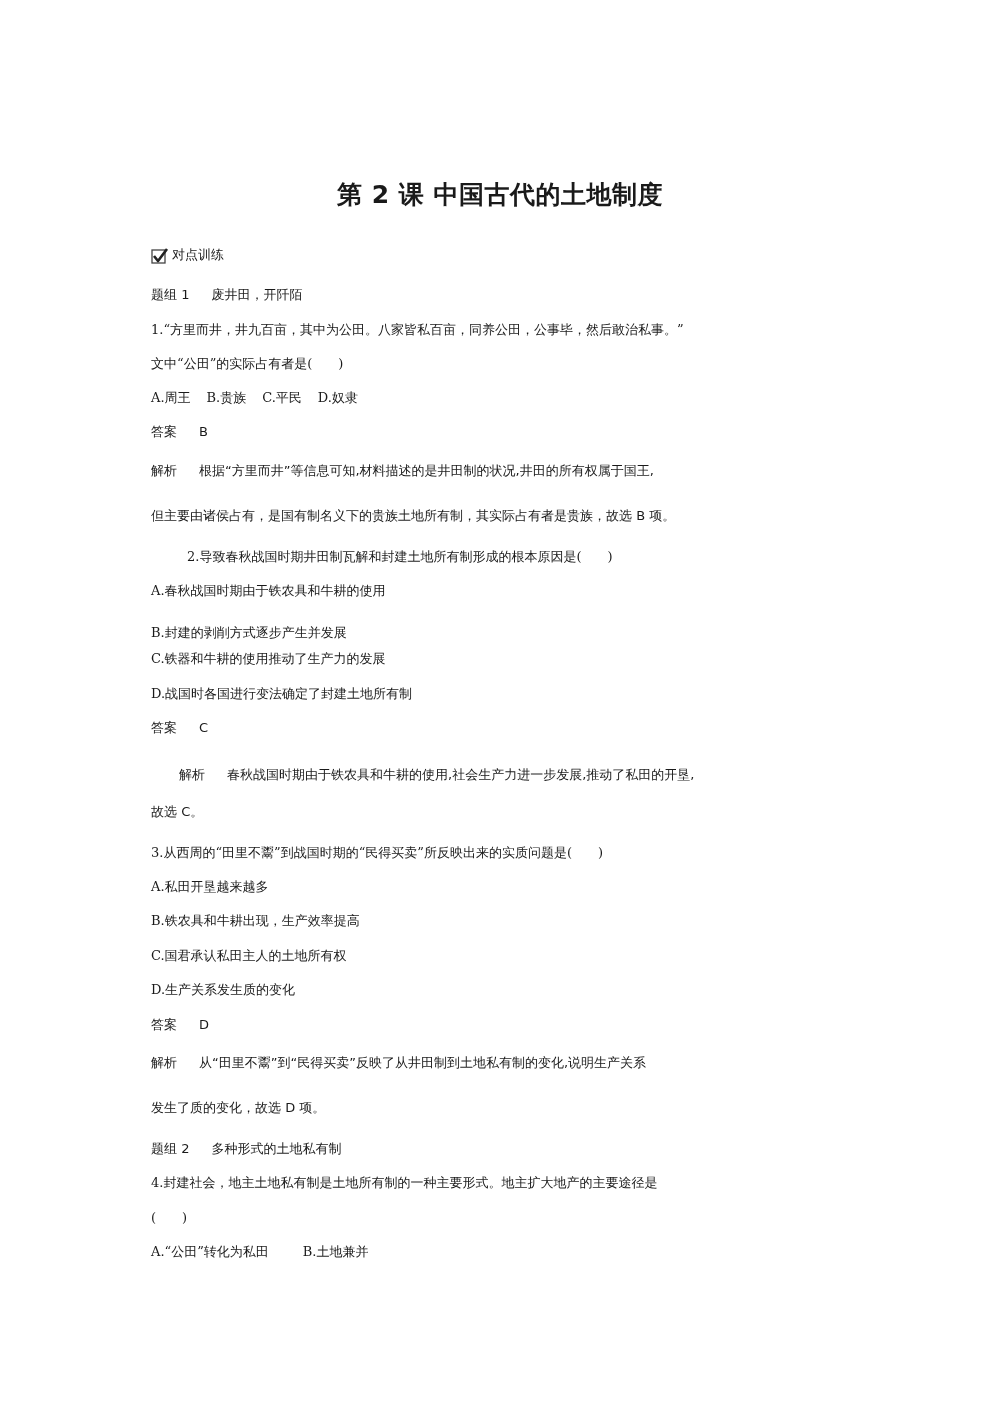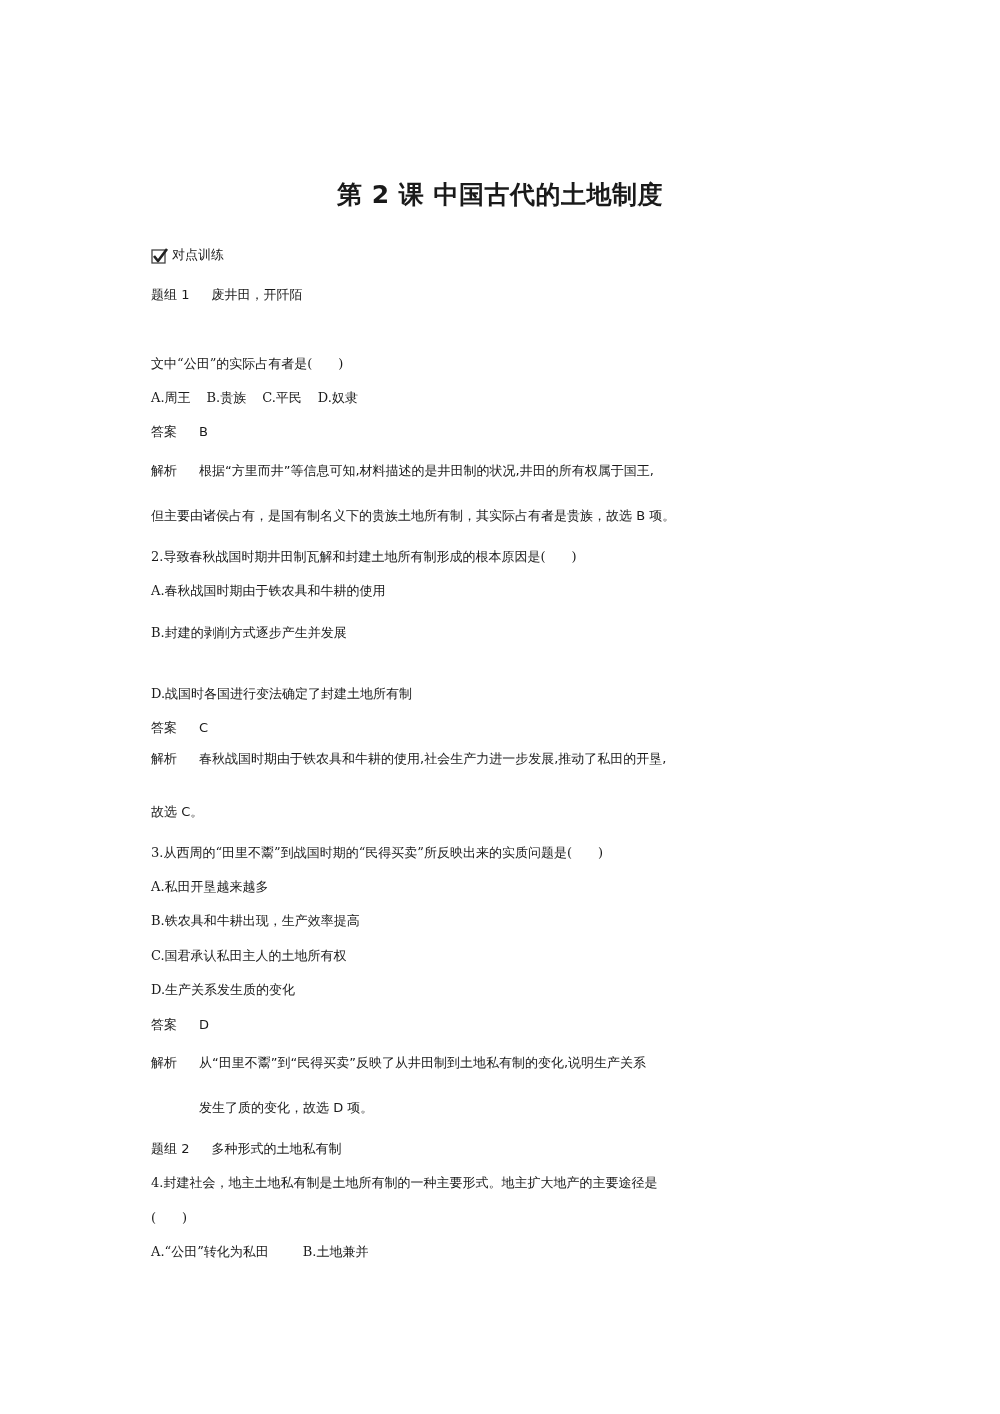--- a/index.html
+++ b/index.html
@@ -30,56 +30,58 @@
         <path d="M3 9 L7 14 L16 2" fill="none" stroke="#222" stroke-width="2.6" stroke-linejoin="round"></path>
       </svg>
     </span>
     <span>对点训练</span>
   </div>
 
   <div class="line sans" style="top:284px;">
     <span>题组 1</span><span class="label-gap"></span><span>废井田，开阡陌</span>
   </div>
 
+  <div class="line" style="top:319px;">1.“方里而井，井九百亩，其中为公田。八家皆私百亩，同养公田，公事毕，然后敢治私事。”</div>
   <div class="line" style="top:353px;">文中“公田”的实际占有者是(　　)</div>
   <div class="line" style="top:387px;">
     <span>A.周王</span><span class="opt-gap"></span><span>B.贵族</span><span class="opt-gap"></span><span>C.平民</span><span class="opt-gap"></span><span>D.奴隶</span>
   </div>
   <div class="line sans" style="top:421px;">
     <span>答案</span><span class="label-gap"></span><span>B</span>
   </div>
   <div class="line sans" style="top:460px;">
     <span>解析</span><span class="label-gap"></span><span>根据“方里而井”等信息可知,材料描述的是井田制的状况,井田的所有权属于国王,</span>
   </div>
   <div class="line sans" style="top:505px;">但主要由诸侯占有，是国有制名义下的贵族土地所有制，其实际占有者是贵族，故选 B 项。</div>
 
-  <div class="line" style="top:546px;">2.导致春秋战国时期井田制瓦解和封建土地所有制形成的根本原因是(　　)</div>
+  <div class="line" style="top:546px;margin-left:36px;">2.导致春秋战国时期井田制瓦解和封建土地所有制形成的根本原因是(　　)</div>
   <div class="line" style="top:580px;">A.春秋战国时期由于铁农具和牛耕的使用</div>
   <div class="line" style="top:622px;">B.封建的剥削方式逐步产生并发展</div>
+  <div class="line" style="top:648px;">C.铁器和牛耕的使用推动了生产力的发展</div>
   <div class="line" style="top:683px;">D.战国时各国进行变法确定了封建土地所有制</div>
   <div class="line sans" style="top:717px;">
     <span>答案</span><span class="label-gap"></span><span>C</span>
   </div>
-  <div class="line sans" style="top:748px;">
+  <div class="line sans" style="top:764px;margin-left:28px;">
     <span>解析</span><span class="label-gap"></span><span>春秋战国时期由于铁农具和牛耕的使用,社会生产力进一步发展,推动了私田的开垦,</span>
   </div>
   <div class="line sans" style="top:801px;">故选 C。</div>
 
   <div class="line" style="top:842px;">3.从西周的“田里不鬻”到战国时期的“民得买卖”所反映出来的实质问题是(　　)</div>
   <div class="line" style="top:876px;">A.私田开垦越来越多</div>
   <div class="line" style="top:910px;">B.铁农具和牛耕出现，生产效率提高</div>
   <div class="line" style="top:945px;">C.国君承认私田主人的土地所有权</div>
   <div class="line" style="top:979px;">D.生产关系发生质的变化</div>
   <div class="line sans" style="top:1014px;">
     <span>答案</span><span class="label-gap"></span><span>D</span>
   </div>
   <div class="line sans" style="top:1052px;">
     <span>解析</span><span class="label-gap"></span><span>从“田里不鬻”到“民得买卖”反映了从井田制到土地私有制的变化,说明生产关系</span>
   </div>
-  <div class="line sans" style="top:1097px;margin-left:48px;">发生了质的变化，故选 D 项。</div>
+  <div class="line sans" style="top:1097px;">发生了质的变化，故选 D 项。</div>
 
   <div class="line sans" style="top:1138px;">
     <span>题组 2</span><span class="label-gap"></span><span>多种形式的土地私有制</span>
   </div>
 
   <div class="line" style="top:1172px;">4.封建社会，地主土地私有制是土地所有制的一种主要形式。地主扩大地产的主要途径是</div>
   <div class="line" style="top:1207px;">(　　)</div>
   <div class="line" style="top:1241px;">
     <span>A.“公田”转化为私田</span><span style="display:inline-block;width:34px;"></span><span>B.土地兼并</span>
   </div>

